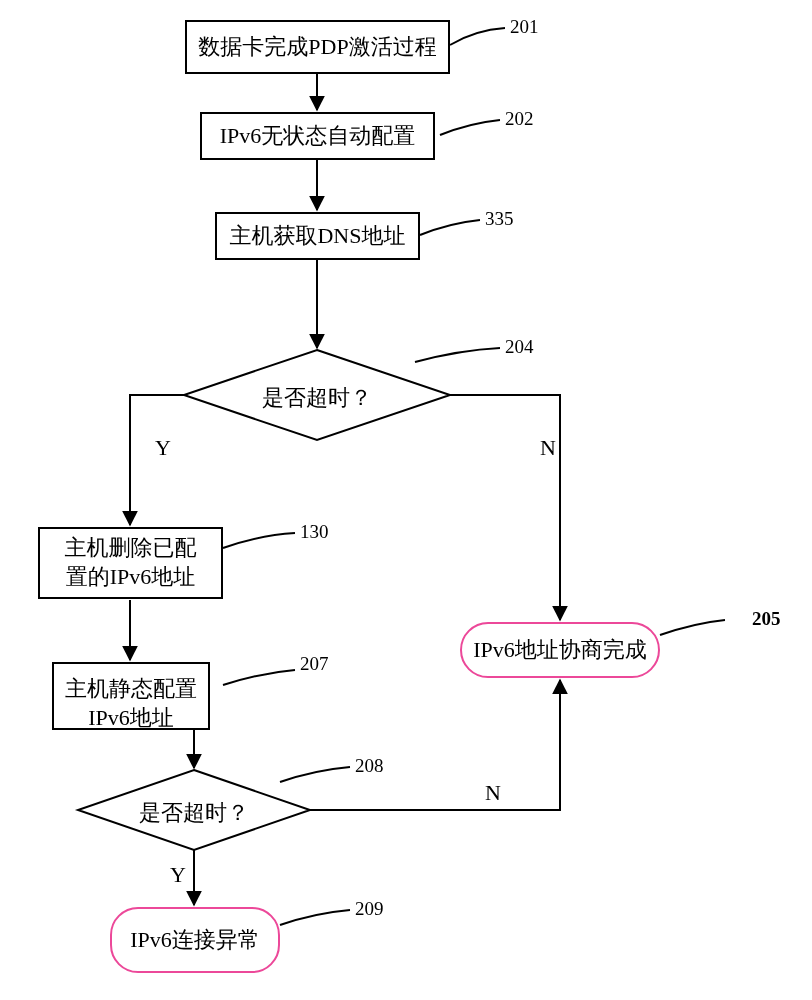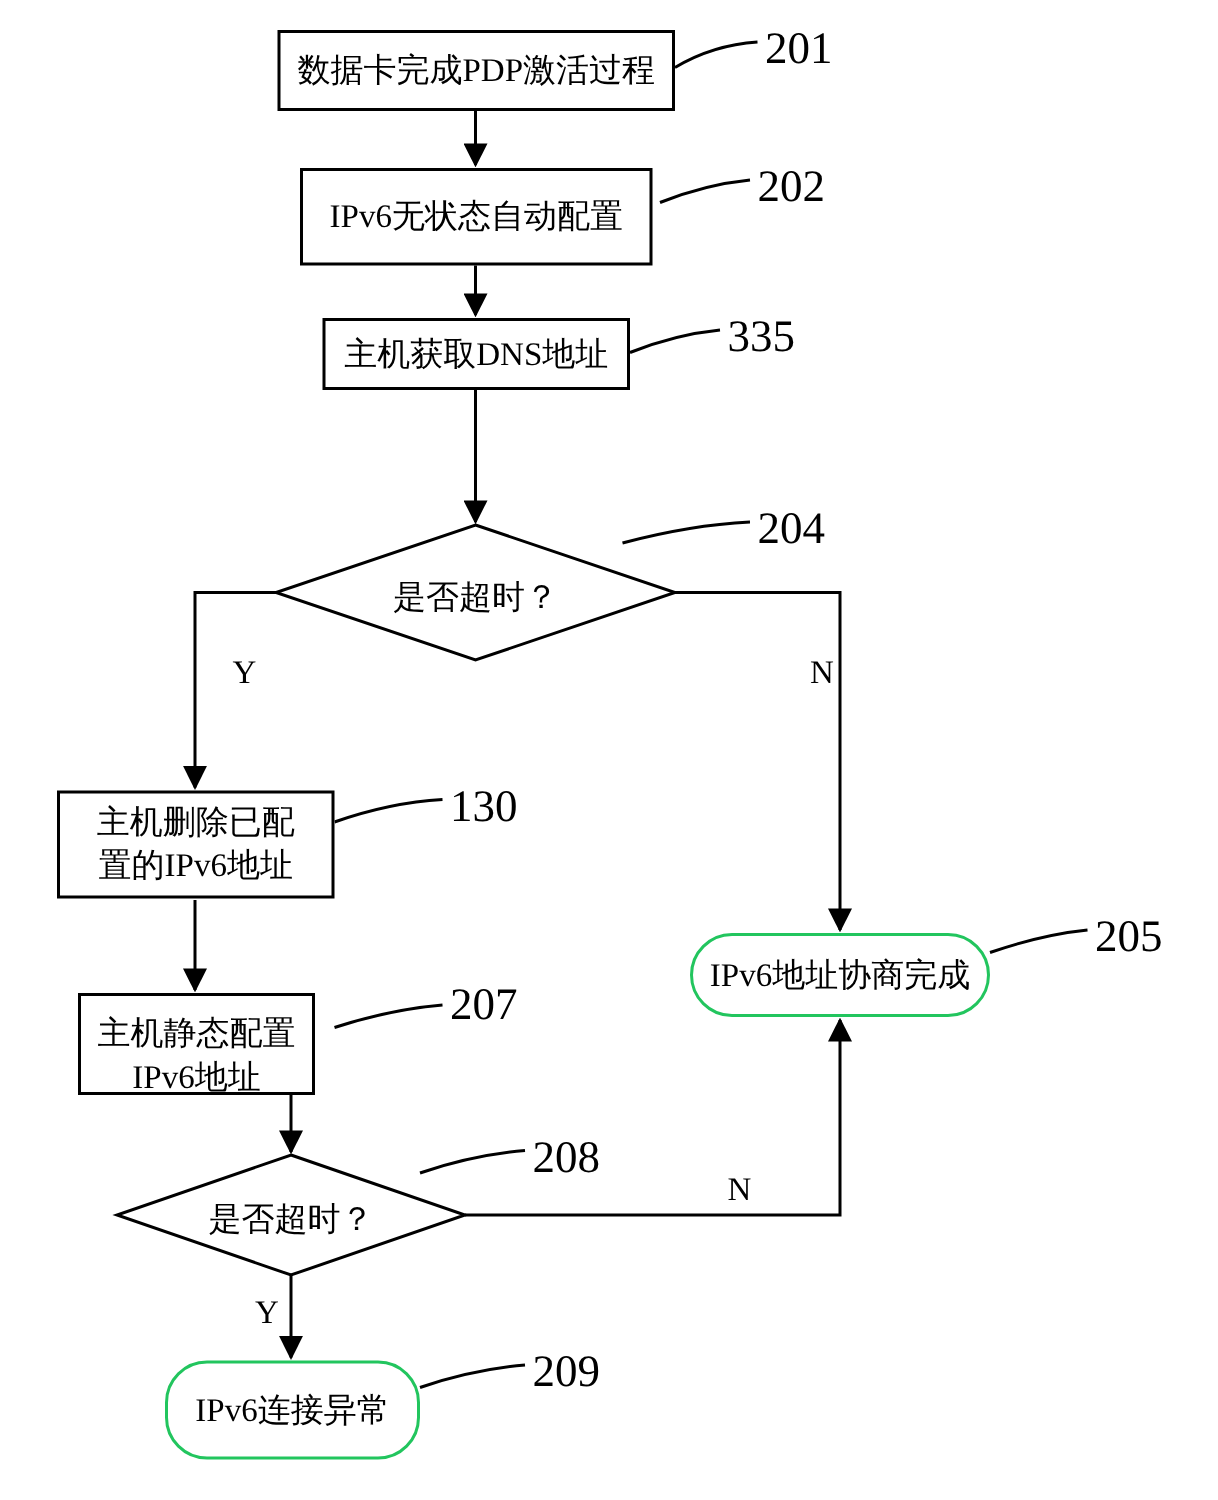--- a/index.html
+++ b/index.html
@@ -24,40 +24,40 @@
     align-items: center;
     justify-content: center;
     text-align: center;
     font-size: 22px;
     line-height: 1.3;
     box-sizing: border-box;
     padding: 4px 8px;
   }
   .terminal {
     position: absolute;
-    border: 2px solid #22c55e;
+    border: 2px solid #ec4899;
     background: #fff;
     border-radius: 28px;
     display: flex;
     align-items: center;
     justify-content: center;
     text-align: center;
     font-size: 22px;
     box-sizing: border-box;
     padding: 4px 10px;
   }
   .diamond-label {
     position: absolute;
     font-size: 22px;
     text-align: center;
     width: 120px;
   }
   .ref-label {
     position: absolute;
-    font-size: 30px;
+    font-size: 19px;
   }
   .yn-label {
     position: absolute;
     font-size: 22px;
   }
 </style>
 </head>
 <body>
 
 <svg width="812" height="1000" viewBox="0 0 812 1000">
@@ -96,21 +96,21 @@
   <path d="M 223 548 Q 260 535 295 533" fill="none" stroke="#000" stroke-width="2"></path>
   <path d="M 660 635 Q 695 623 725 620" fill="none" stroke="#000" stroke-width="2"></path>
   <path d="M 223 685 Q 260 673 295 670" fill="none" stroke="#000" stroke-width="2"></path>
   <path d="M 280 782 Q 315 770 350 767" fill="none" stroke="#000" stroke-width="2"></path>
   <path d="M 280 925 Q 315 913 350 910" fill="none" stroke="#000" stroke-width="2"></path>
 </svg>
 
 <div class="box" style="left:185px; top:20px; width:265px; height:54px;">
   <span>数据卡完成PDP激活过程</span>
 </div>
-<div class="box" style="left:200px; top:112px; width:235px; height:65px;align-items:center;">
+<div class="box" style="left:200px; top:112px; width:235px; height:48px;align-items:center;">
   <span>IPv6无状态自动配置</span>
 </div>
 <div class="box" style="left:215px; top:212px; width:205px; height:48px;">
   <span>主机获取DNS地址</span>
 </div>
 <div class="box" style="left:38px; top:527px; width:185px; height:72px;">
   <span style="white-space:pre-line;">主机删除已配
 置的IPv6地址</span>
 </div>
 <div class="box" style="left:52px; top:662px; width:158px; height:68px;">
@@ -125,21 +125,21 @@
   <span>IPv6连接异常</span>
 </div>
 
 <div class="diamond-label" style="left:257px; top:383px;">是否超时？</div>
 <div class="diamond-label" style="left:134px; top:798px;">是否超时？</div>
 
 <div class="ref-label" style="left:510px; top:16px;">201</div>
 <div class="ref-label" style="left:505px; top:108px;">202</div>
 <div class="ref-label" style="left:485px; top:208px;">335</div>
 <div class="ref-label" style="left:505px; top:336px;">204</div>
-<div class="ref-label" style="left:730px; top:608px;">205</div>
+<div class="ref-label" style="left:752px; top:608px;font-weight:bold;">205</div>
 <div class="ref-label" style="left:300px; top:521px;">130</div>
 <div class="ref-label" style="left:300px; top:653px;">207</div>
 <div class="ref-label" style="left:355px; top:755px;">208</div>
 <div class="ref-label" style="left:355px; top:898px;">209</div>
 
 <div class="yn-label" style="left:155px; top:435px;">Y</div>
 <div class="yn-label" style="left:540px; top:435px;">N</div>
 <div class="yn-label" style="left:170px; top:862px;">Y</div>
 <div class="yn-label" style="left:485px; top:780px;">N</div>
 

